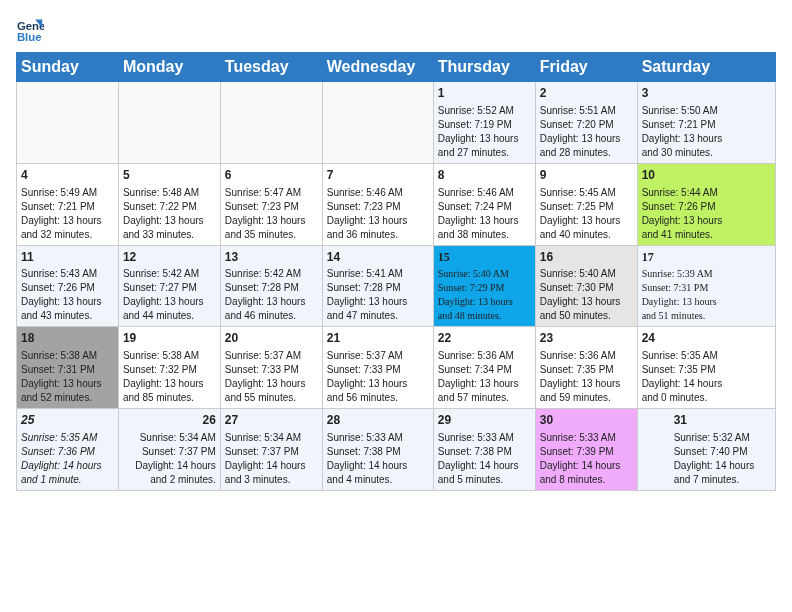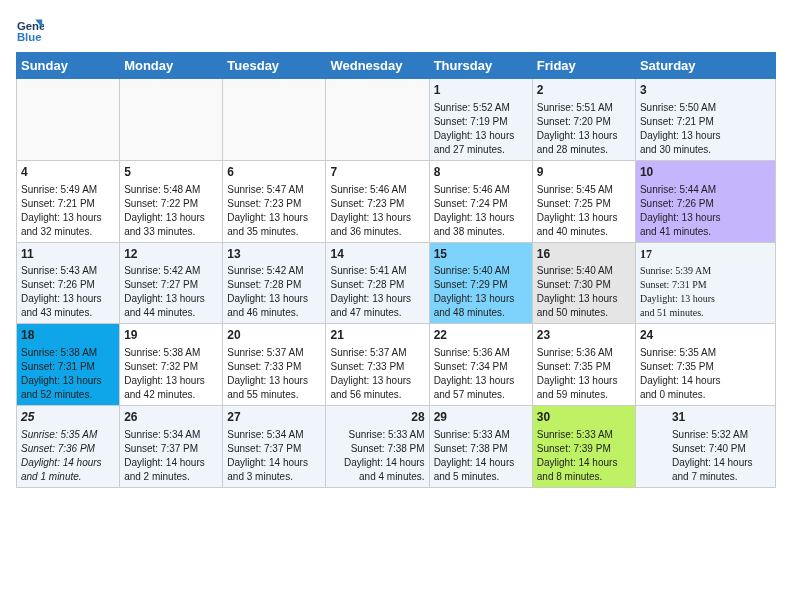--- a/index.html
+++ b/index.html
@@ -44,21 +44,21 @@
       border-collapse: collapse;
       font-size: 10.5px;
     }
     thead tr {
       background: #2e7bc4;
       color: #fff;
     }
     thead th {
       padding: 5px 4px;
       text-align: left;
-      font-size: 13px;
+      font-size: 16px;
       font-weight: bold;
       border: 1px solid #2e7bc4;
     }
     tbody tr {
       vertical-align: top;
     }
     tbody td {
       border: 1px solid #ccc;
       padding: 3px 4px;
       height: 80px;
@@ -181,21 +181,21 @@
           <div>Daylight: 13 hours</div>
           <div>and 38 minutes.</div>
         </td>
         <td style="background: rgb(255, 255, 255);">
           <span class="day-num">9</span>
           <div>Sunrise: 5:45 AM</div>
           <div>Sunset: 7:25 PM</div>
           <div>Daylight: 13 hours</div>
           <div>and 40 minutes.</div>
         </td>
-        <td style="background: #c4b5fd;">
+        <td style="background: #bef264;">
           <span class="day-num">10</span>
           <div>Sunrise: 5:44 AM</div>
           <div>Sunset: 7:26 PM</div>
           <div>Daylight: 13 hours</div>
           <div>and 41 minutes.</div>
         </td>
       </tr>
       <tr>
         <td style="background: rgb(240, 245, 251); margin-left: 20px;">
           <span class="day-num">11</span>
@@ -218,21 +218,21 @@
           <div>Daylight: 13 hours</div>
           <div>and 46 minutes.</div>
         </td>
         <td style="background: rgb(240, 245, 251);">
           <span class="day-num">14</span>
           <div>Sunrise: 5:41 AM</div>
           <div>Sunset: 7:28 PM</div>
           <div>Daylight: 13 hours</div>
           <div>and 47 minutes.</div>
         </td>
-        <td style="background: #7dd3fc;">
+        <td style="background: #0ea5e9; font-family: Liberation Serif, serif;">
           <span class="day-num">15</span>
           <div>Sunrise: 5:40 AM</div>
           <div>Sunset: 7:29 PM</div>
           <div>Daylight: 13 hours</div>
           <div>and 48 minutes.</div>
         </td>
         <td style="background: #e5e5e5;">
           <span class="day-num">16</span>
           <div>Sunrise: 5:40 AM</div>
           <div>Sunset: 7:30 PM</div>
@@ -241,33 +241,33 @@
         </td>
         <td style="background: rgb(240, 245, 251); font-family: Liberation Serif, serif;">
           <span class="day-num">17</span>
           <div>Sunrise: 5:39 AM</div>
           <div>Sunset: 7:31 PM</div>
           <div>Daylight: 13 hours</div>
           <div>and 51 minutes.</div>
         </td>
       </tr>
       <tr>
-        <td style="background: #0ea5e9;">
+        <td style="background: #a3a3a3;">
           <span class="day-num">18</span>
           <div>Sunrise: 5:38 AM</div>
           <div>Sunset: 7:31 PM</div>
           <div>Daylight: 13 hours</div>
           <div>and 52 minutes.</div>
         </td>
         <td style="background: rgb(255, 255, 255); margin-left: 12px;">
           <span class="day-num">19</span>
           <div>Sunrise: 5:38 AM</div>
           <div>Sunset: 7:32 PM</div>
           <div>Daylight: 13 hours</div>
-          <div>and 42 minutes.</div>
+          <div>and 85 minutes.</div>
         </td>
         <td style="background: rgb(255, 255, 255);">
           <span class="day-num">20</span>
           <div>Sunrise: 5:37 AM</div>
           <div>Sunset: 7:33 PM</div>
           <div>Daylight: 13 hours</div>
           <div>and 55 minutes.</div>
         </td>
         <td style="background: rgb(255, 255, 255);">
           <span class="day-num">21</span>
@@ -299,49 +299,49 @@
         </td>
       </tr>
       <tr>
         <td style="background: rgb(240, 245, 251); font-style: italic;">
           <span class="day-num">25</span>
           <div>Sunrise: 5:35 AM</div>
           <div>Sunset: 7:36 PM</div>
           <div>Daylight: 14 hours</div>
           <div>and 1 minute.</div>
         </td>
-        <td style="background: rgb(240, 245, 251);">
+        <td style="background: rgb(240, 245, 251); text-align: right;">
           <span class="day-num">26</span>
           <div>Sunrise: 5:34 AM</div>
           <div>Sunset: 7:37 PM</div>
           <div>Daylight: 14 hours</div>
           <div>and 2 minutes.</div>
         </td>
         <td style="background: rgb(240, 245, 251);">
           <span class="day-num">27</span>
           <div>Sunrise: 5:34 AM</div>
           <div>Sunset: 7:37 PM</div>
           <div>Daylight: 14 hours</div>
           <div>and 3 minutes.</div>
         </td>
-        <td style="background: rgb(240, 245, 251); text-align: right;">
+        <td style="background: rgb(240, 245, 251);">
           <span class="day-num">28</span>
           <div>Sunrise: 5:33 AM</div>
           <div>Sunset: 7:38 PM</div>
           <div>Daylight: 14 hours</div>
           <div>and 4 minutes.</div>
         </td>
         <td style="background: rgb(240, 245, 251);">
           <span class="day-num">29</span>
           <div>Sunrise: 5:33 AM</div>
           <div>Sunset: 7:38 PM</div>
           <div>Daylight: 14 hours</div>
           <div>and 5 minutes.</div>
         </td>
-        <td style="background: #bef264;">
+        <td style="background: #f0abfc;">
           <span class="day-num">30</span>
           <div>Sunrise: 5:33 AM</div>
           <div>Sunset: 7:39 PM</div>
           <div>Daylight: 14 hours</div>
           <div>and 8 minutes.</div>
         </td>
         <td style="background: rgb(240, 245, 251); padding-left: 36px;">
           <span class="day-num">31</span>
           <div>Sunrise: 5:32 AM</div>
           <div>Sunset: 7:40 PM</div>

